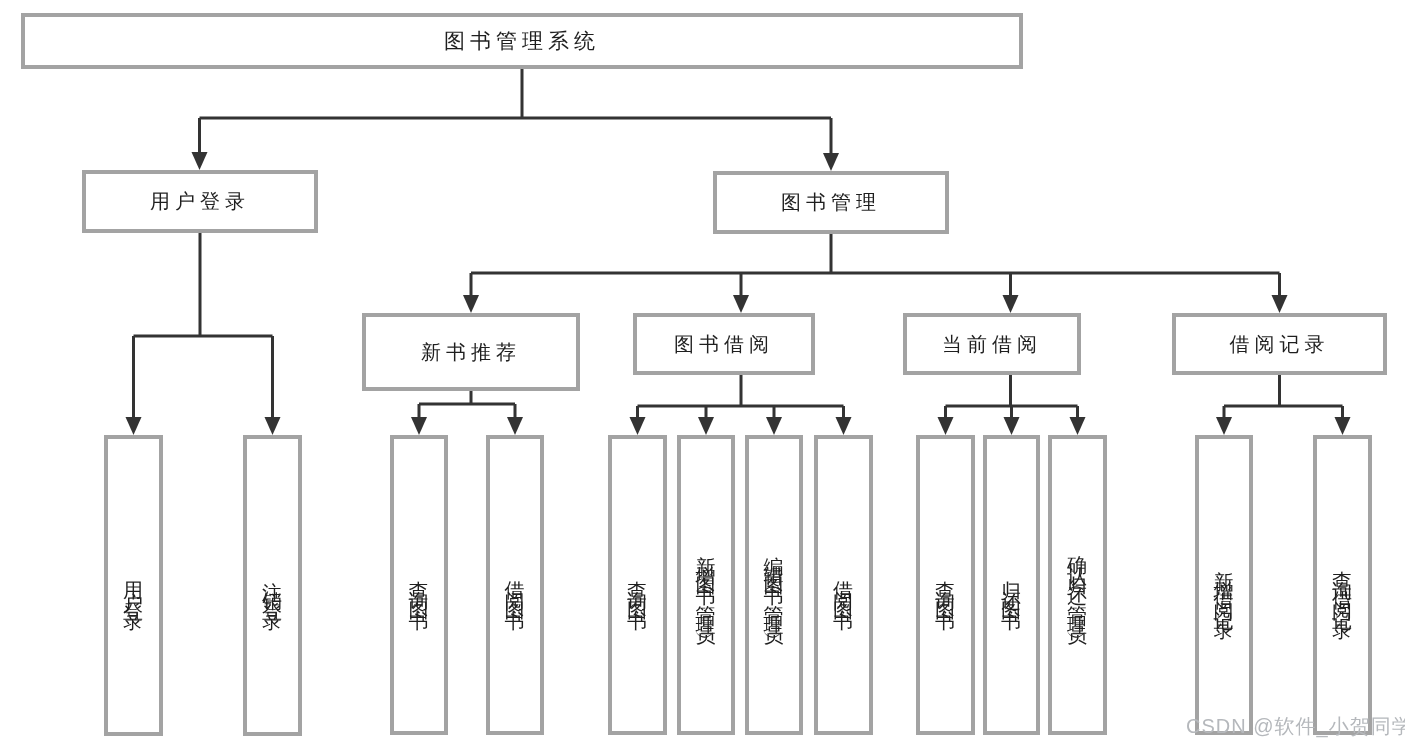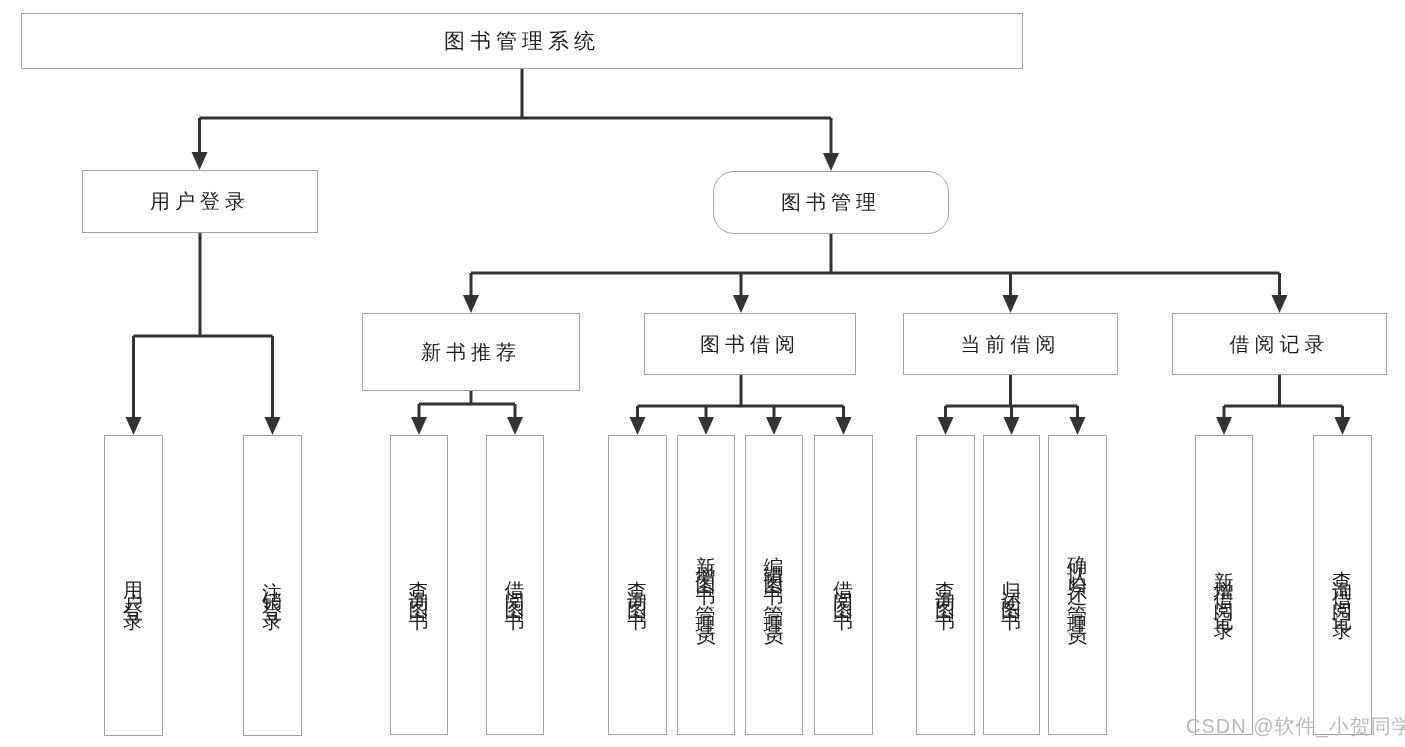--- a/index.html
+++ b/index.html
@@ -9,21 +9,21 @@
     background:#ffffff;
     font-family:"Liberation Sans","DejaVu Sans",sans-serif;
     color:#1f1f1f;
     overflow:hidden;
   }
   .connectors{position:absolute;left:0;top:0;z-index:1;}
   .node{
     position:absolute;
     box-sizing:border-box;
     background:#ffffff;
-    border:1px solid #a3a3a3;
+    border:4px solid #a3a3a3;
     display:flex;align-items:center;justify-content:center;
     font-size:20px;
     letter-spacing:5px;
     white-space:nowrap;
     z-index:2;
   }
   .node.title{font-size:21px;}
   .node.v{
     writing-mode:vertical-rl;
     text-orientation:mixed;
@@ -78,25 +78,25 @@
     <polygon fill="#333333" stroke="none" points="1069.5,417 1085.5,417 1077.5,435"></polygon>
 
     <path d="M1279.5 375 V406 M1224 406 H1342.5 M1224 406 V417 M1342.5 406 V417"></path>
     <polygon fill="#333333" stroke="none" points="1216,417 1232,417 1224,435"></polygon>
     <polygon fill="#333333" stroke="none" points="1334.5,417 1350.5,417 1342.5,435"></polygon>
   </svg>
 
   <div class="node title" style="left:21px;top:13px;width:1002px;height:56px;">图书管理系统</div>
 
   <div class="node" style="left:82px;top:170px;width:236px;height:63px;">用户登录</div>
-  <div class="node" style="left:713px;top:171px;width:236px;height:63px;border-radius:21px;">图书管理</div>
+  <div class="node" style="left:713px;top:171px;width:236px;height:63px;">图书管理</div>
 
   <div class="node" style="left:362px;top:313px;width:218px;height:78px;">新书推荐</div>
-  <div class="node" style="left:633px;top:313px;width:212px;height:62px;margin-left:11px;">图书借阅</div>
-  <div class="node" style="left:903px;top:313px;width:215px;height:62px;">当前借阅</div>
+  <div class="node" style="left:633px;top:313px;width:182px;height:62px;">图书借阅</div>
+  <div class="node" style="left:903px;top:313px;width:178px;height:62px;">当前借阅</div>
   <div class="node" style="left:1172px;top:313px;width:215px;height:62px;font-family:Liberation Serif, serif;">借阅记录</div>
 
   <div class="node v" style="left:104px;top:435px;width:59px;height:301px;">用户登录</div>
   <div class="node v" style="left:243px;top:435px;width:59px;height:301px;">注销登录</div>
 
   <div class="node v" style="left:390px;top:435px;width:58px;height:300px;">查询图书</div>
   <div class="node v" style="left:486px;top:435px;width:58px;height:300px;">借阅图书</div>
 
   <div class="node v" style="left:608px;top:435px;width:59px;height:300px;">查询图书</div>
   <div class="node v" style="left:677px;top:435px;width:58px;height:300px;">新增图书（管理员）</div>

